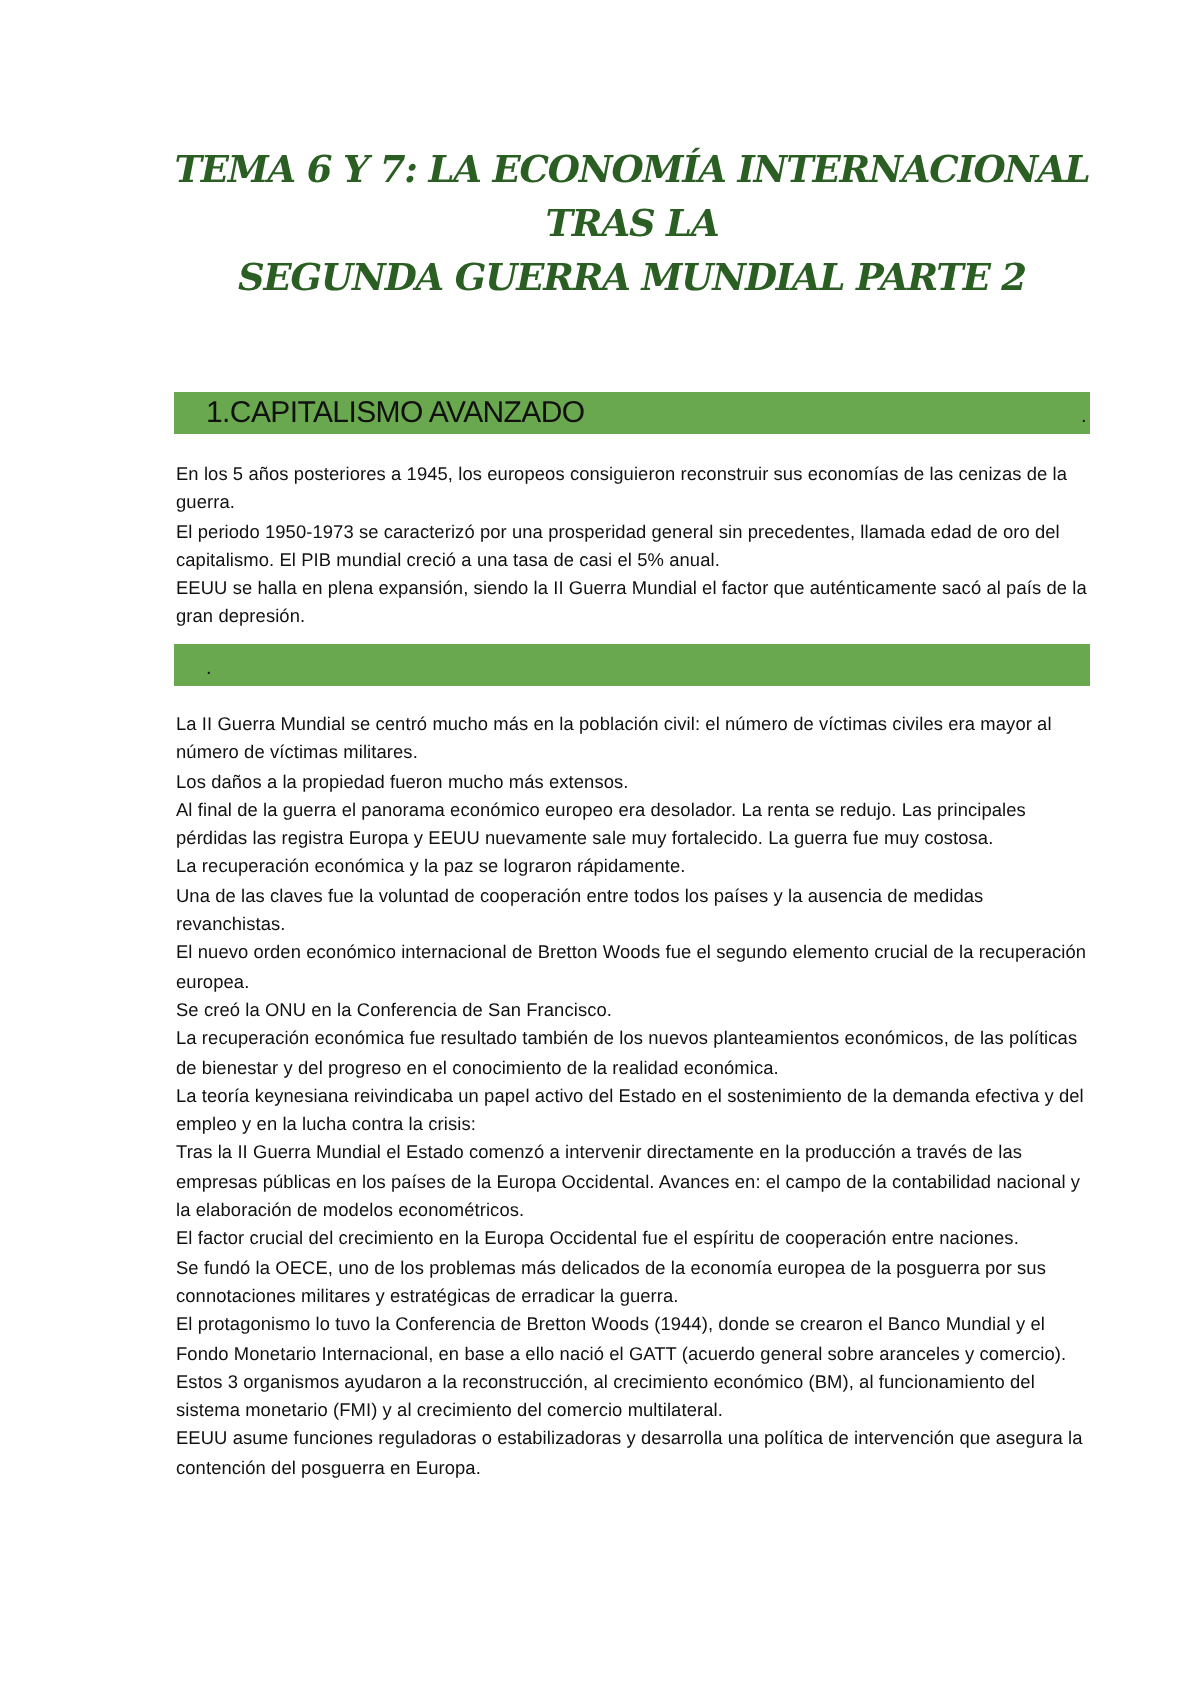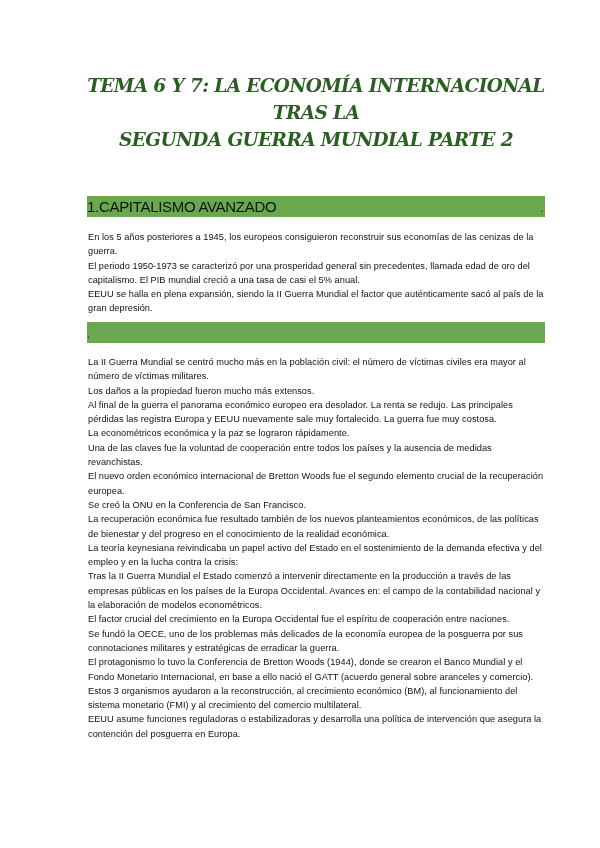--- a/index.html
+++ b/index.html
@@ -15,21 +15,21 @@
       color: #2a5e22;
       letter-spacing: -0.6px;
     }
     .title span { display: block; }
     .intro { position: absolute; left: 72px; top: 138px; width: 460px; font-size: 9.2px; line-height: 14.3px; letter-spacing: 0.1px; }
     .intro .bullet { padding-left: 36px; display: block; }
     .section-header {
       position: absolute; left: 71px; width: 458px; height: 21px;
       background: #6aa84f;
       font-size: 15px; line-height: 21px; color: #111;
-      padding-left: 0;
+      padding-left: 16px;
       display: flex; justify-content: space-between; align-items: center;
       letter-spacing: -0.3px;
     }
     .section-header .dot { font-size: 10px; padding-right: 2px; align-self: flex-end; line-height: 16px; }
     .para { position: absolute; left: 72px; width: 460px; font-size: 9.2px; line-height: 14.3px; letter-spacing: 0.05px; }
     .para p { margin: 0; }
   </style>
 </head>
 <body>
 
@@ -53,21 +53,21 @@
   </div>
 
   <div class="section-header" style="top:322px;">
     <span class="dot">.</span>
   </div>
 
   <div class="para" style="top:355px;">
     <p>La II Guerra Mundial se centró mucho más en la población civil: el número de víctimas civiles era mayor al número de víctimas militares.</p>
     <p>Los daños a la propiedad fueron mucho más extensos.</p>
     <p>Al final de la guerra el panorama económico europeo era desolador. La renta se redujo. Las principales pérdidas las registra Europa y EEUU nuevamente sale muy fortalecido. La guerra fue muy costosa.</p>
-    <p>La econométricos económica y la paz se lograron rápidamente.</p>
+    <p>La recuperación económica y la paz se lograron rápidamente.</p>
     <p>Una de las claves fue la voluntad de cooperación entre todos los países y la ausencia de medidas revanchistas.</p>
     <p>El nuevo orden económico internacional de Bretton Woods fue el segundo elemento crucial de la recuperación europea.</p>
     <p>Se creó la ONU en la Conferencia de San Francisco.</p>
     <p>La recuperación económica fue resultado también de los nuevos planteamientos económicos, de las políticas de bienestar y del progreso en el conocimiento de la realidad económica.</p>
     <p>La teoría keynesiana reivindicaba un papel activo del Estado en el sostenimiento de la demanda efectiva y del empleo y en la lucha contra la crisis:</p>
     <p>Tras la II Guerra Mundial el Estado comenzó a intervenir directamente en la producción a través de las empresas públicas en los países de la Europa Occidental. Avances en: el campo de la contabilidad nacional y la elaboración de modelos econométricos.</p>
     <p>El factor crucial del crecimiento en la Europa Occidental fue el espíritu de cooperación entre naciones.</p>
     <p>Se fundó la OECE, uno de los problemas más delicados de la economía europea de la posguerra por sus connotaciones militares y estratégicas de erradicar la guerra.</p>
     <p>El protagonismo lo tuvo la Conferencia de Bretton Woods (1944), donde se crearon el Banco Mundial y el Fondo Monetario Internacional, en base a ello nació el GATT (acuerdo general sobre aranceles y comercio).</p>
     <p>Estos 3 organismos ayudaron a la reconstrucción, al crecimiento económico (BM), al funcionamiento del sistema monetario (FMI) y al crecimiento del comercio multilateral.</p>

